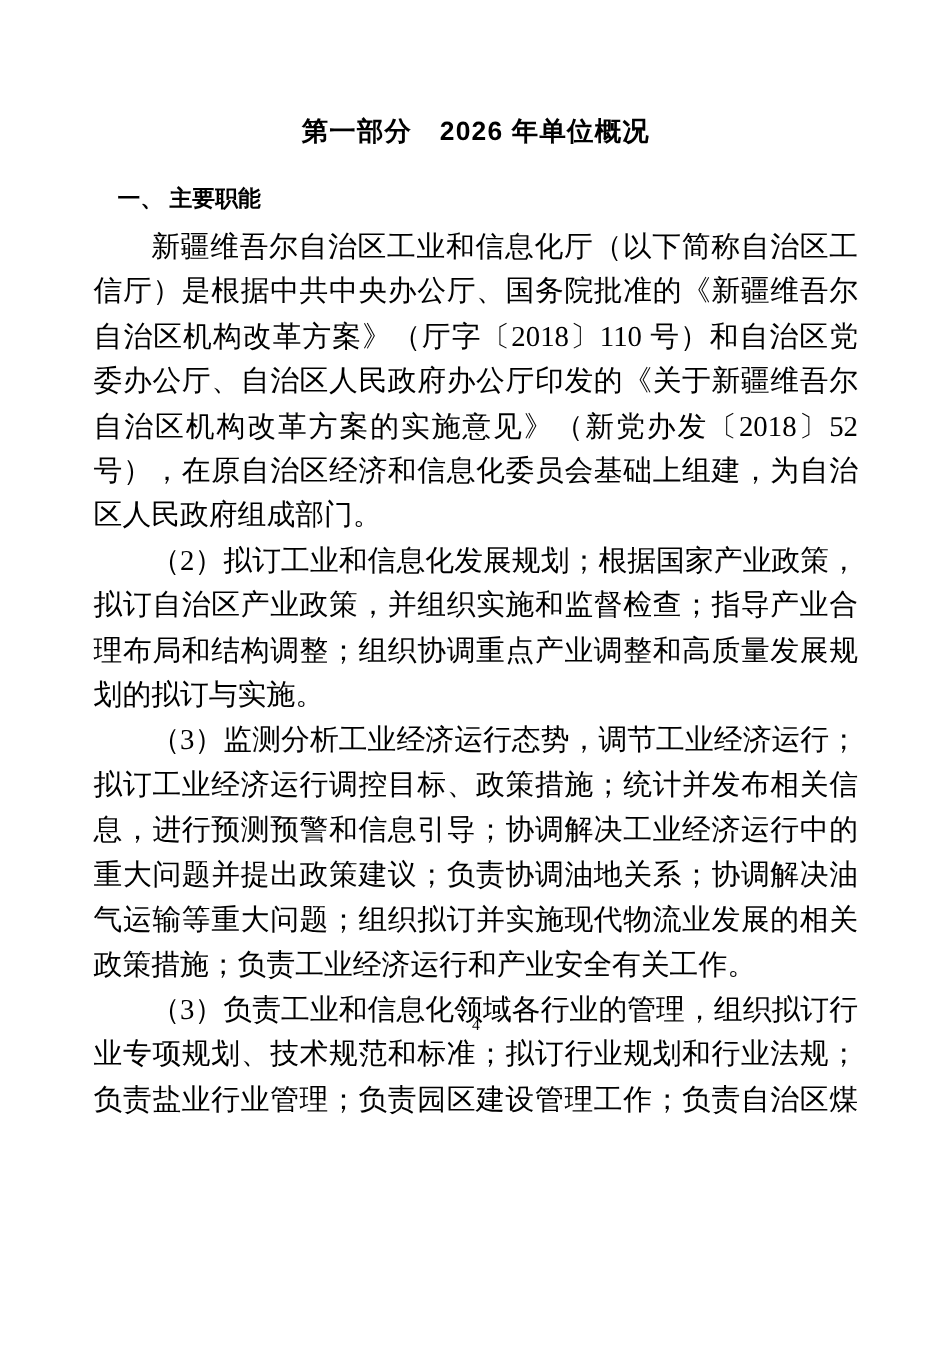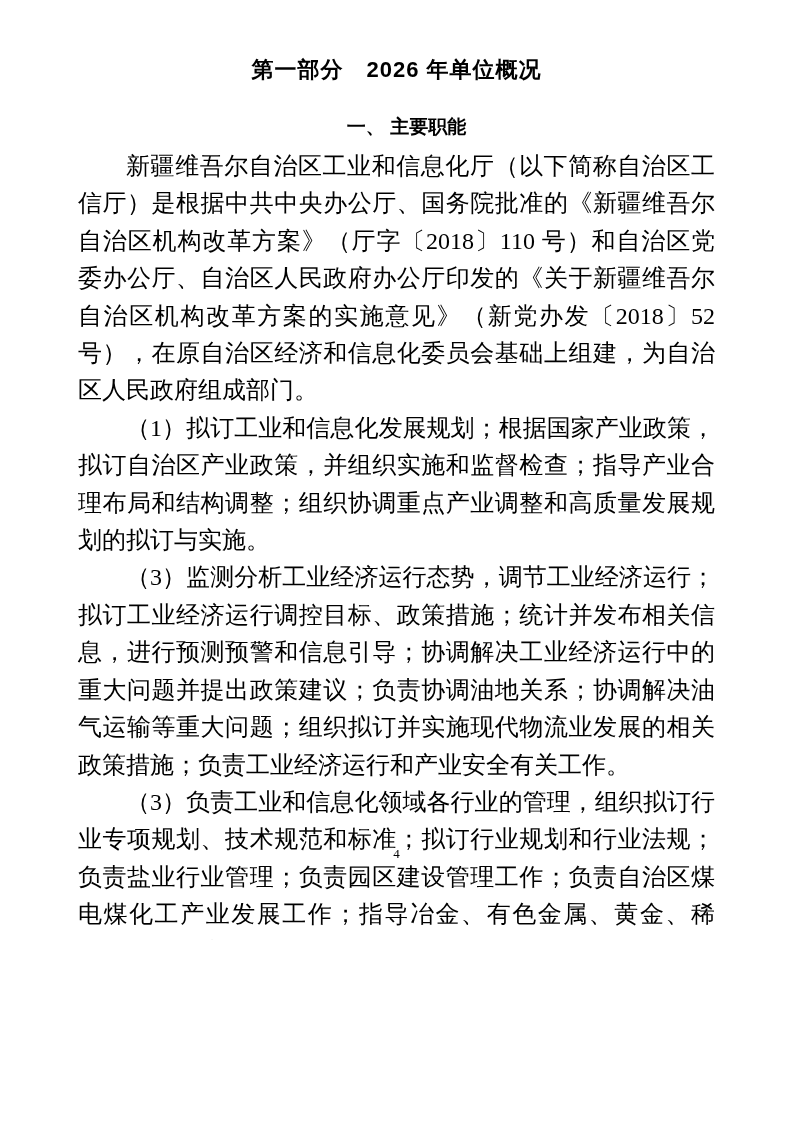--- a/index.html
+++ b/index.html
@@ -6,42 +6,41 @@
     margin: 0;
     padding: 0;
     background: #ffffff;
   }
   .page {
     position: relative;
     width: 793px;
     height: 940px;
     background: #ffffff;
     box-sizing: border-box;
-    padding: 56px 78px 0 78px;
+    padding: 96px 78px 0 78px;
     color: #000000;
     overflow: hidden;
   }
   .doc-title {
     margin: 0;
     font-family: "Liberation Sans", "DejaVu Sans", sans-serif;
     font-weight: 700;
     font-size: 22px;
     line-height: 28px;
     text-align: center;
     letter-spacing: 1px;
     color: #000000;
   }
   .section-heading {
     margin: 28px 0 6px 20px;
     font-family: "Liberation Sans", "DejaVu Sans", sans-serif;
     font-weight: 700;
     font-size: 19px;
     line-height: 30px;
     color: #000000;
-    text-align: center;
   }
   .body-text p {
     margin: 0;
     font-family: "Liberation Serif", "DejaVu Serif", serif;
     font-size: 24px;
     line-height: 37.4px;
     text-align: justify;
     text-justify: inter-character;
     text-indent: 2em;
     color: #000000;
@@ -61,20 +60,20 @@
 <body>
 
 <div class="page">
 
   <h1 class="doc-title">第一部分　2026 年单位概况</h1>
 
   <h2 class="section-heading">一、 主要职能</h2>
 
   <div class="body-text">
     <p>新疆维吾尔自治区工业和信息化厅（以下简称自治区工信厅）是根据中共中央办公厅、国务院批准的《新疆维吾尔自治区机构改革方案》（厅字〔2018〕110 号）和自治区党委办公厅、自治区人民政府办公厅印发的《关于新疆维吾尔自治区机构改革方案的实施意见》（新党办发〔2018〕52 号），在原自治区经济和信息化委员会基础上组建，为自治区人民政府组成部门。</p>
-    <p>（1）拟订工业和信息化发展规划；根据国家产业政策，拟订自治区产业政策，并组织实施和监督检查；指导产业合理布局和结构调整；组织协调重点产业调整和高质量发展规划的拟订与实施。</p>
+    <p>（2）拟订工业和信息化发展规划；根据国家产业政策，拟订自治区产业政策，并组织实施和监督检查；指导产业合理布局和结构调整；组织协调重点产业调整和高质量发展规划的拟订与实施。</p>
     <p>（3）监测分析工业经济运行态势，调节工业经济运行；拟订工业经济运行调控目标、政策措施；统计并发布相关信息，进行预测预警和信息引导；协调解决工业经济运行中的重大问题并提出政策建议；负责协调油地关系；协调解决油气运输等重大问题；组织拟订并实施现代物流业发展的相关政策措施；负责工业经济运行和产业安全有关工作。</p>
     <p>（3）负责工业和信息化领域各行业的管理，组织拟订行业专项规划、技术规范和标准；拟订行业规划和行业法规；负责盐业行业管理；负责园区建设管理工作；负责自治区煤电煤化工产业发展工作；指导冶金、有色金属、黄金、稀土、轻工、纺织、机电、建材等行业管理。</p>
   </div>
 
   <div class="page-number">4</div>
 
 </div>
 
 </body></html>

